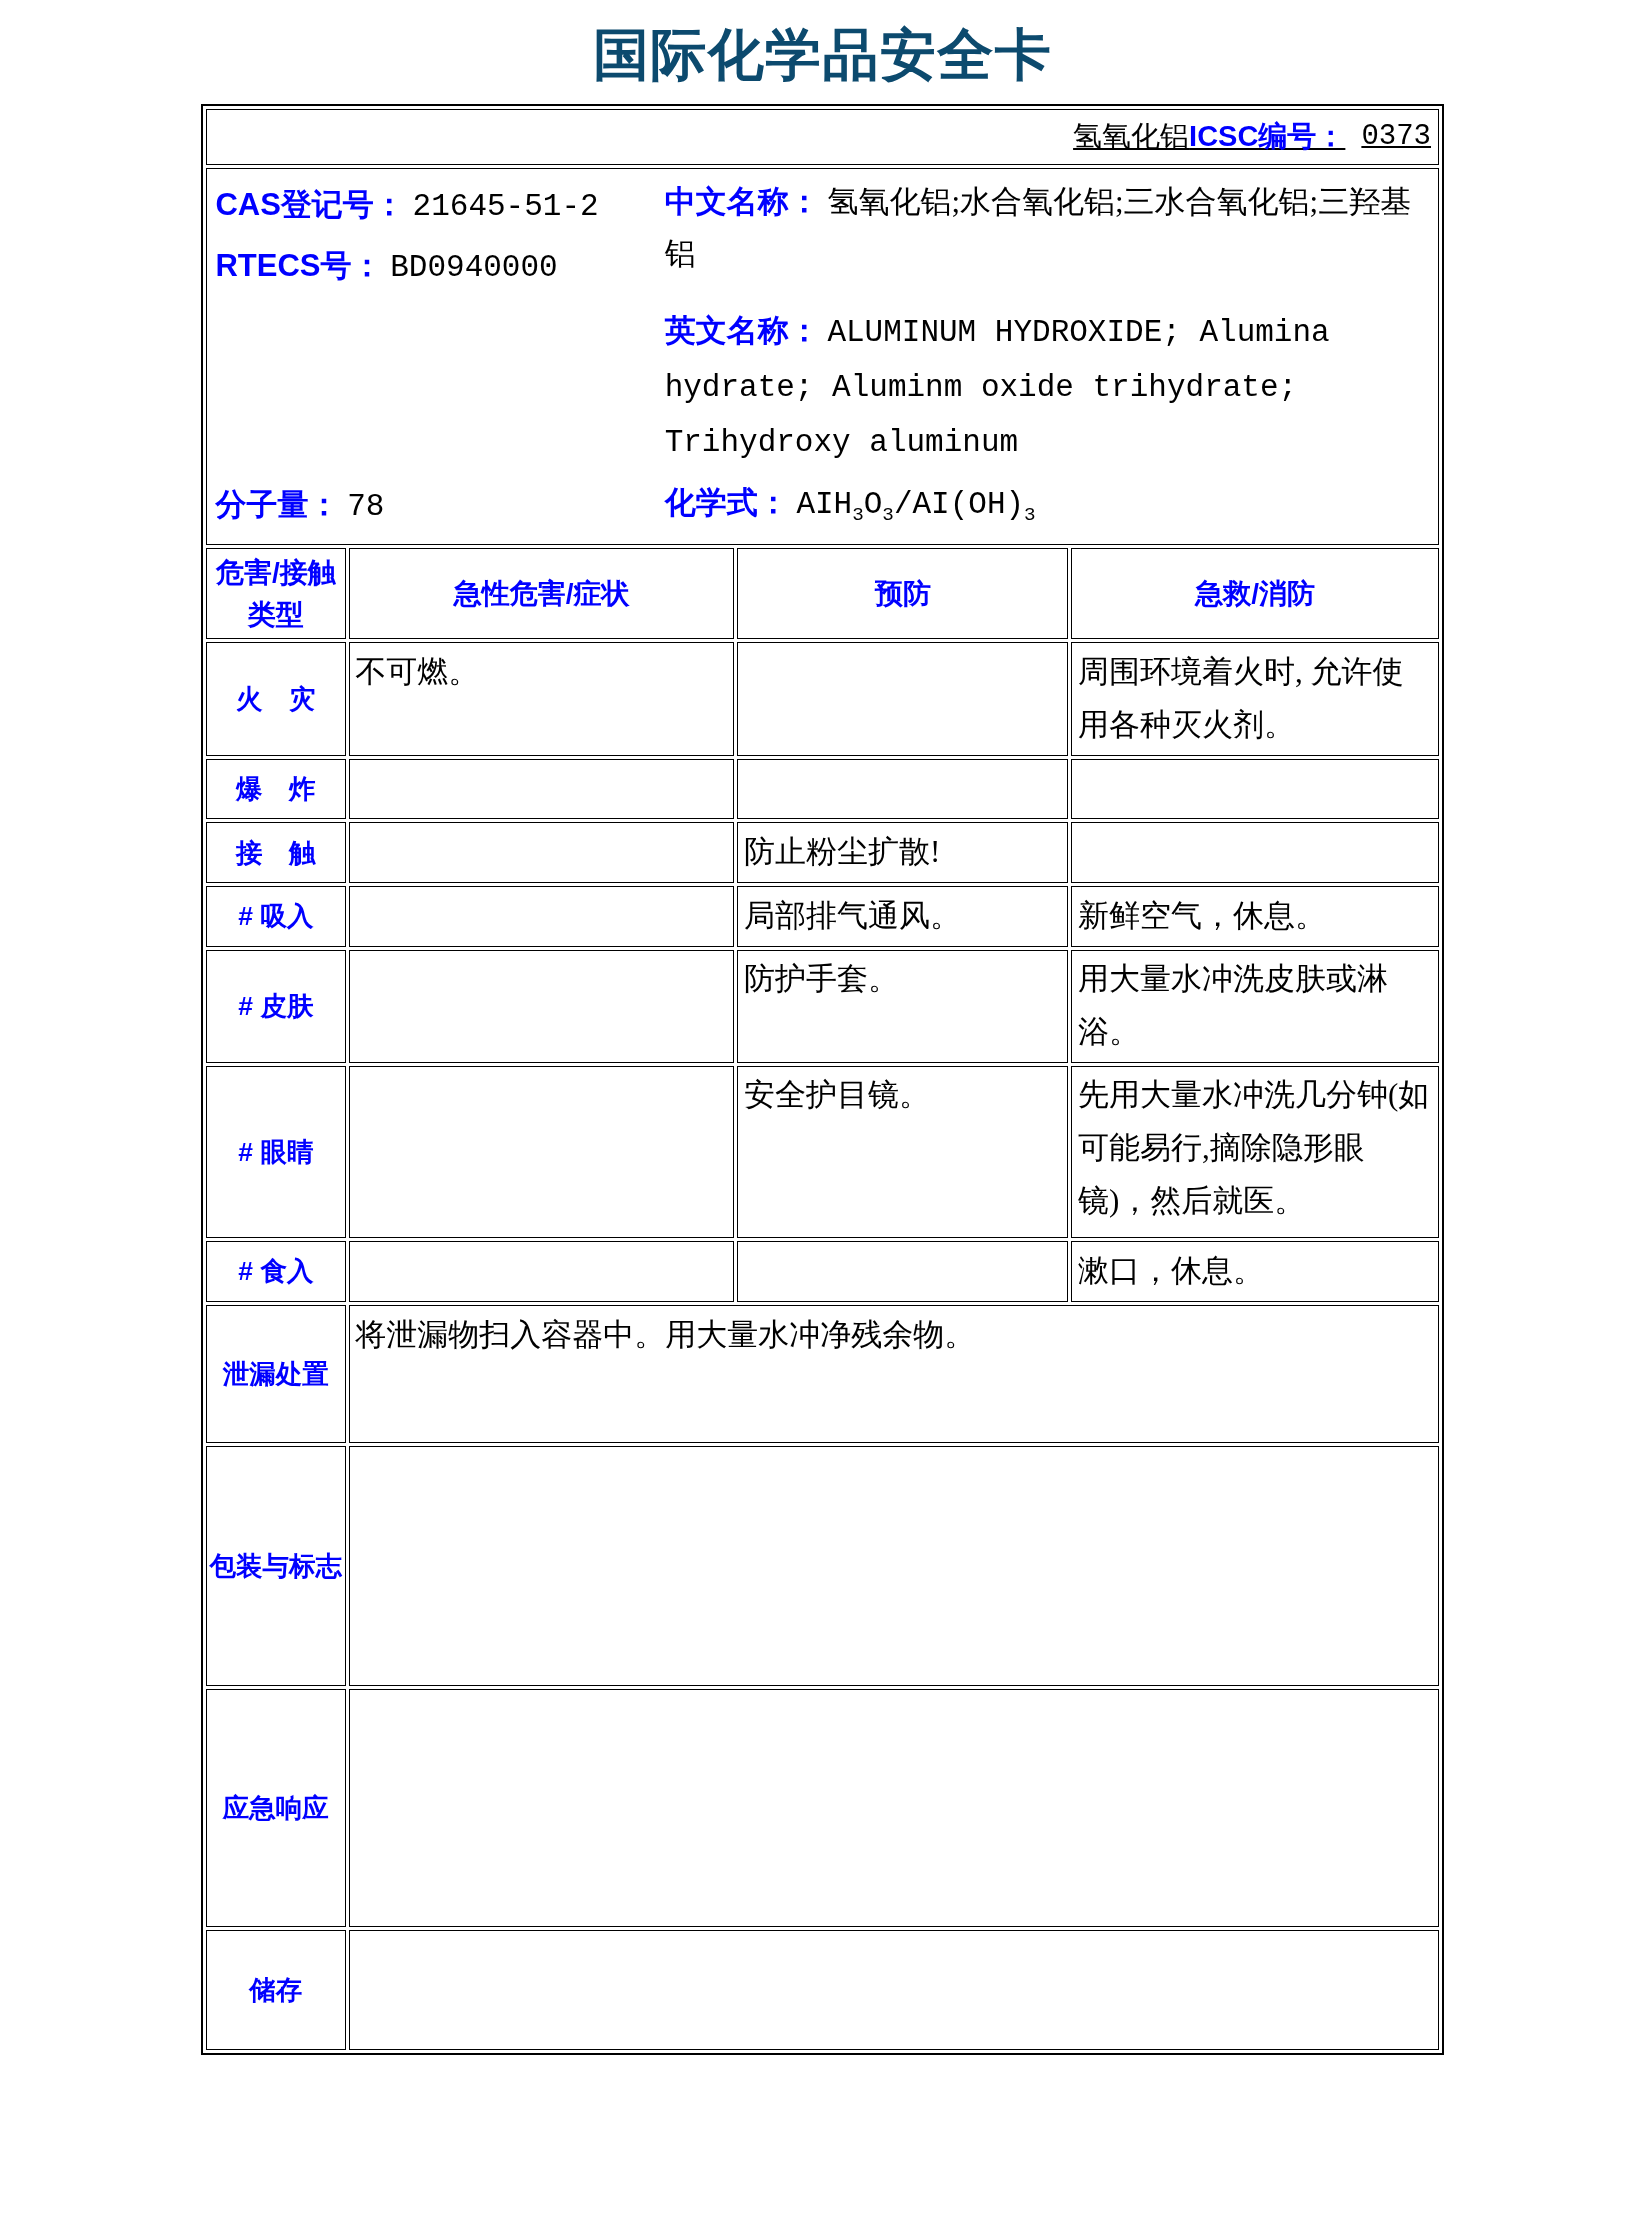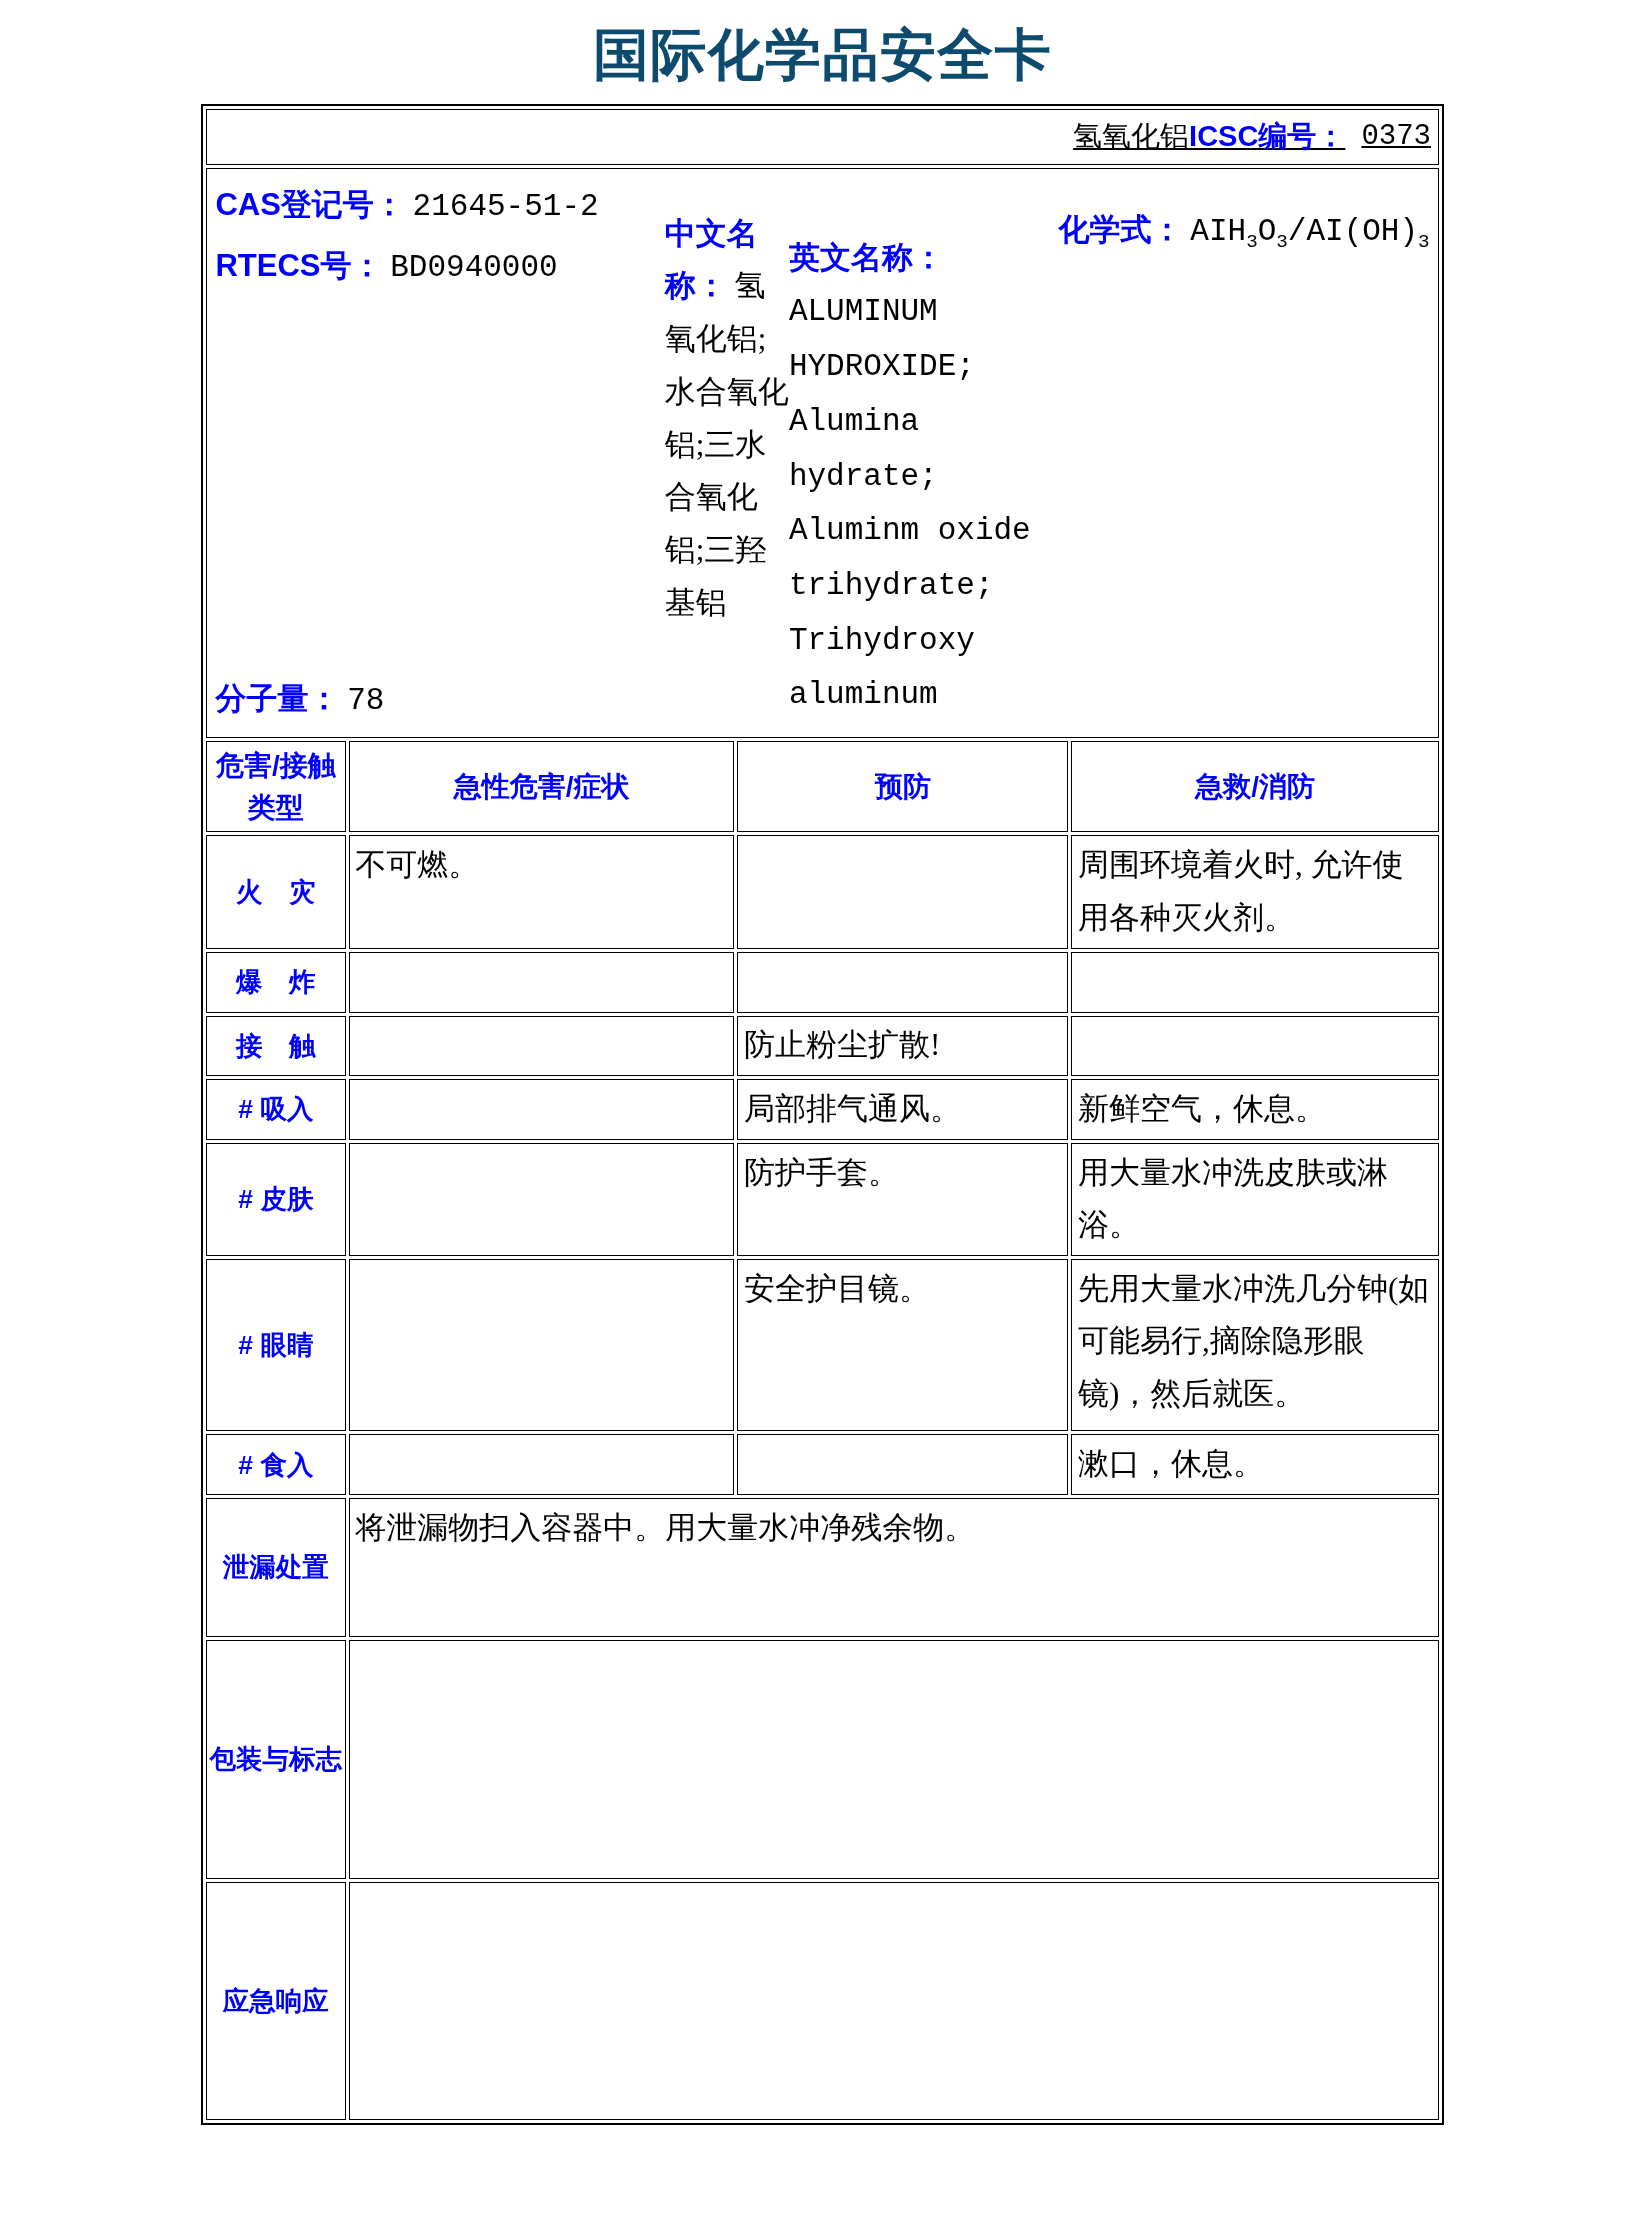--- a/index.html
+++ b/index.html
@@ -19,21 +19,21 @@
 
   
   td.head-cell{height:54px;vertical-align:middle;padding:0 7px;}
   .head-flex{display:flex;justify-content:flex-end;align-items:center;font-size:29px;text-decoration:underline;}
   .icsc-group{display:flex;align-items:center;gap:16px;font-size:29px;}
 
   
   td.info-cell{height:353px;vertical-align:top;padding:7px 8.4px 15.4px 8.4px;}
   .info-grid{display:flex;width:100%;height:100%;}
   .info-left{width:37%;display:flex;flex-direction:column;font-size:31px;justify-content:space-between;}
-  .info-right{flex:1;display:flex;flex-direction:row;font-size:31px;margin-top:32px;}
+  .info-right{flex:1;display:flex;flex-direction:column;font-size:31px;}
   .info-line{line-height:1.9;white-space:nowrap;}
   .para{line-height:1.7;}
   .en-para{margin-top:24px;}
   .spacer{flex:1;}
   .bottom-line{line-height:1.4;white-space:nowrap;}
 
   
   td.col-head{height:89px;vertical-align:middle;text-align:center;padding:0 1.4px;
               font-size:28px;line-height:1.5;}
   td.row-label{vertical-align:middle;text-align:center;padding:0 1.4px;font-size:26.5px;}
@@ -176,17 +176,21 @@
     <tr class="r-pack">
       <td class="row-label blue">包装与标志</td>
       <td colspan="3" class="content"></td>
     </tr>
 
     <tr class="r-resp">
       <td class="row-label blue">应急响应</td>
       <td colspan="3" class="content"></td>
     </tr>
 
+    <tr class="r-stor">
+      <td class="row-label blue">储存</td>
+      <td colspan="3" class="content"></td>
+    </tr>
 
   </tbody>
     </table>
 </div>
 
 
 </body></html>

